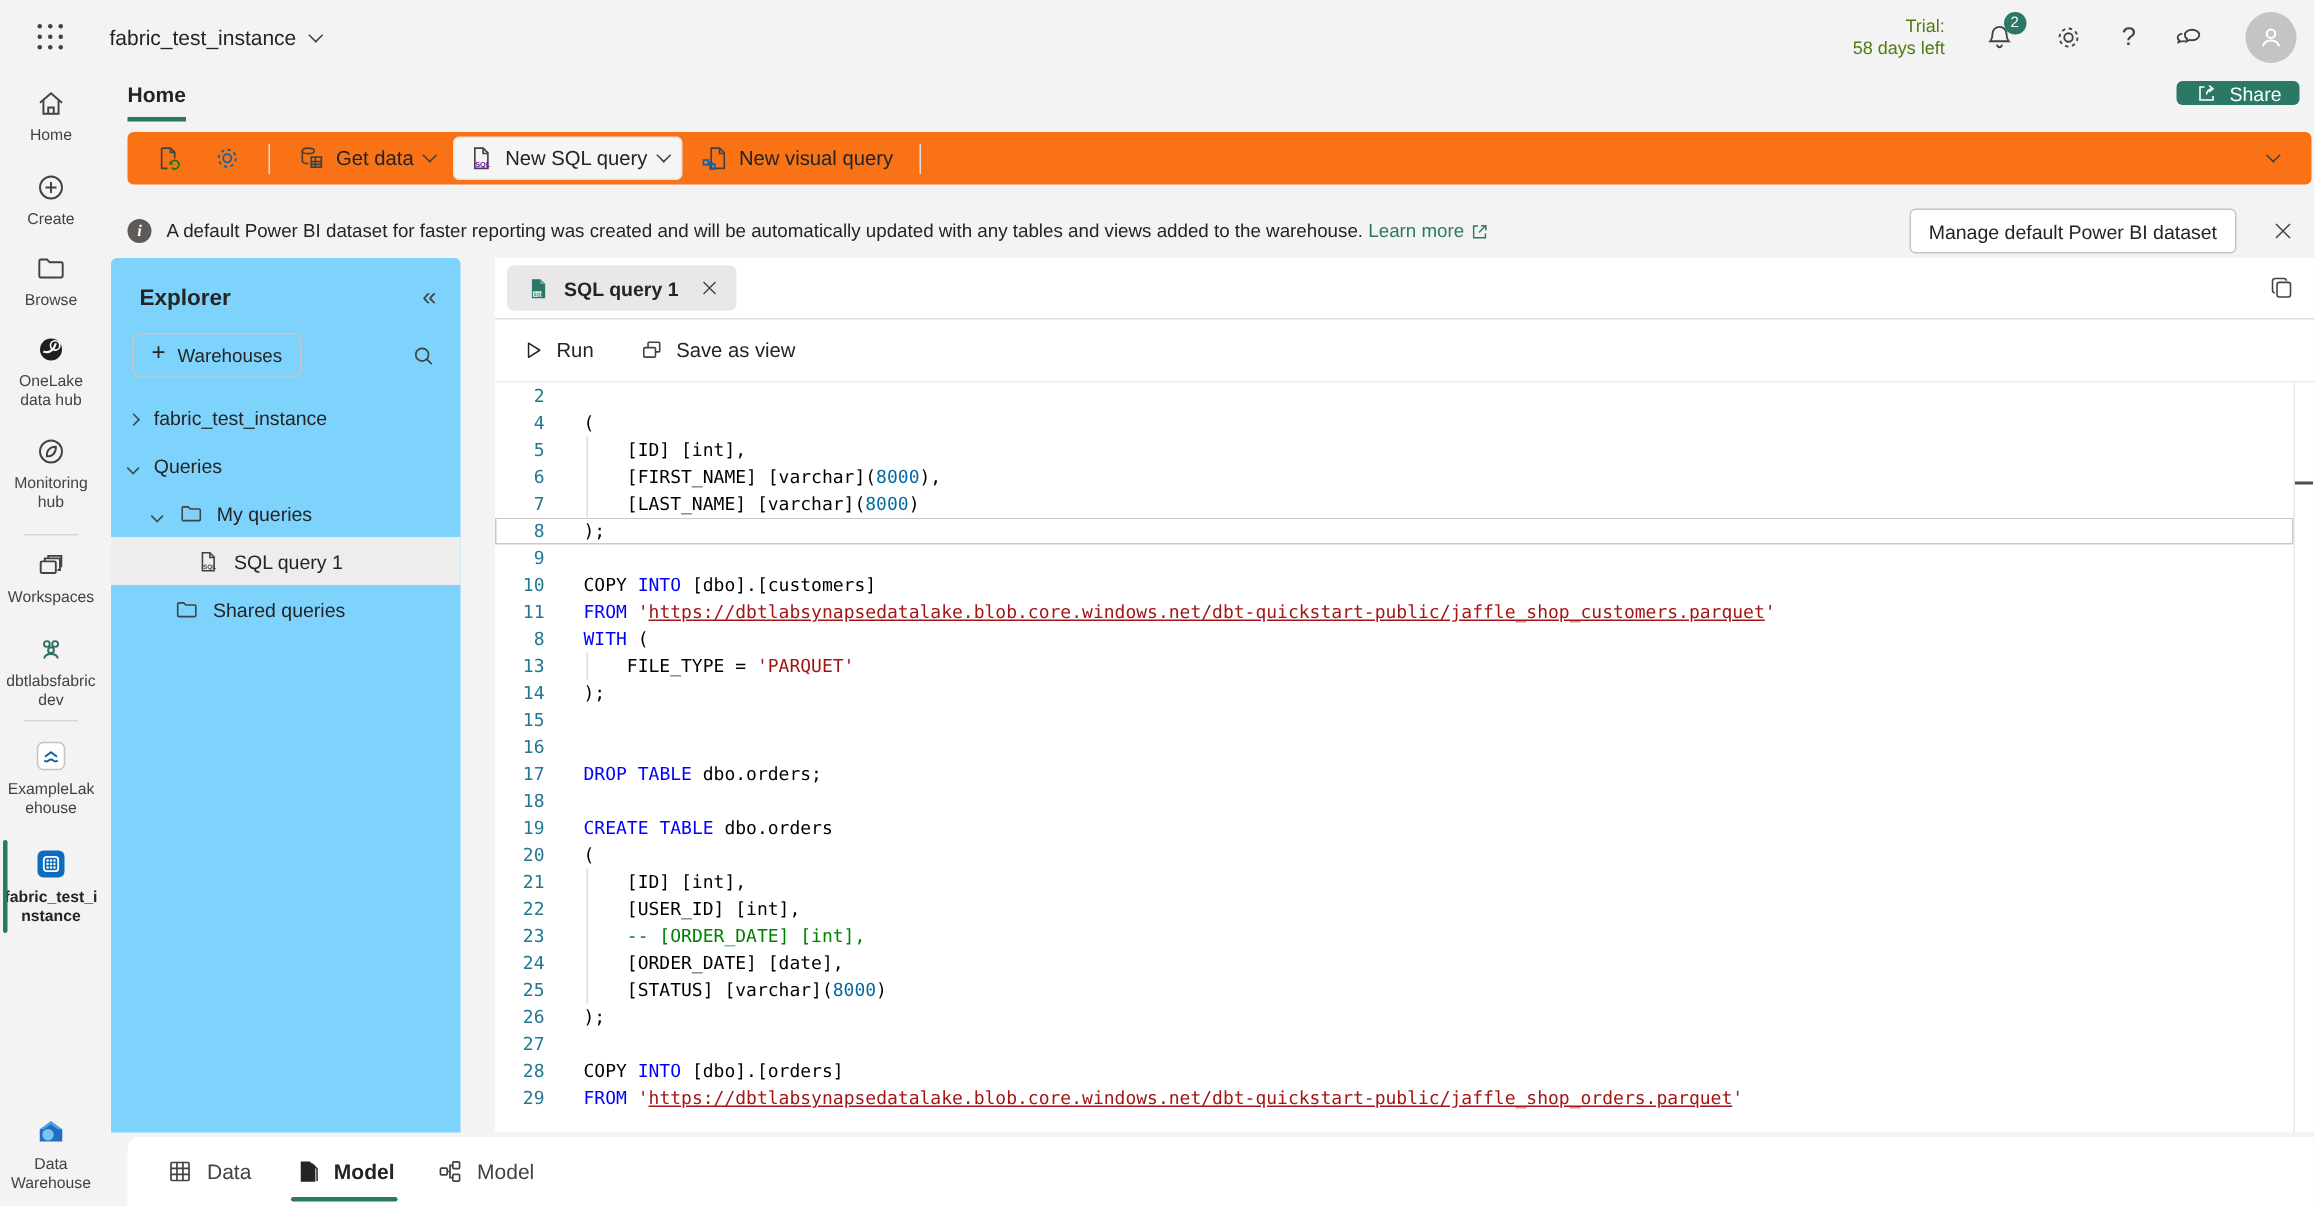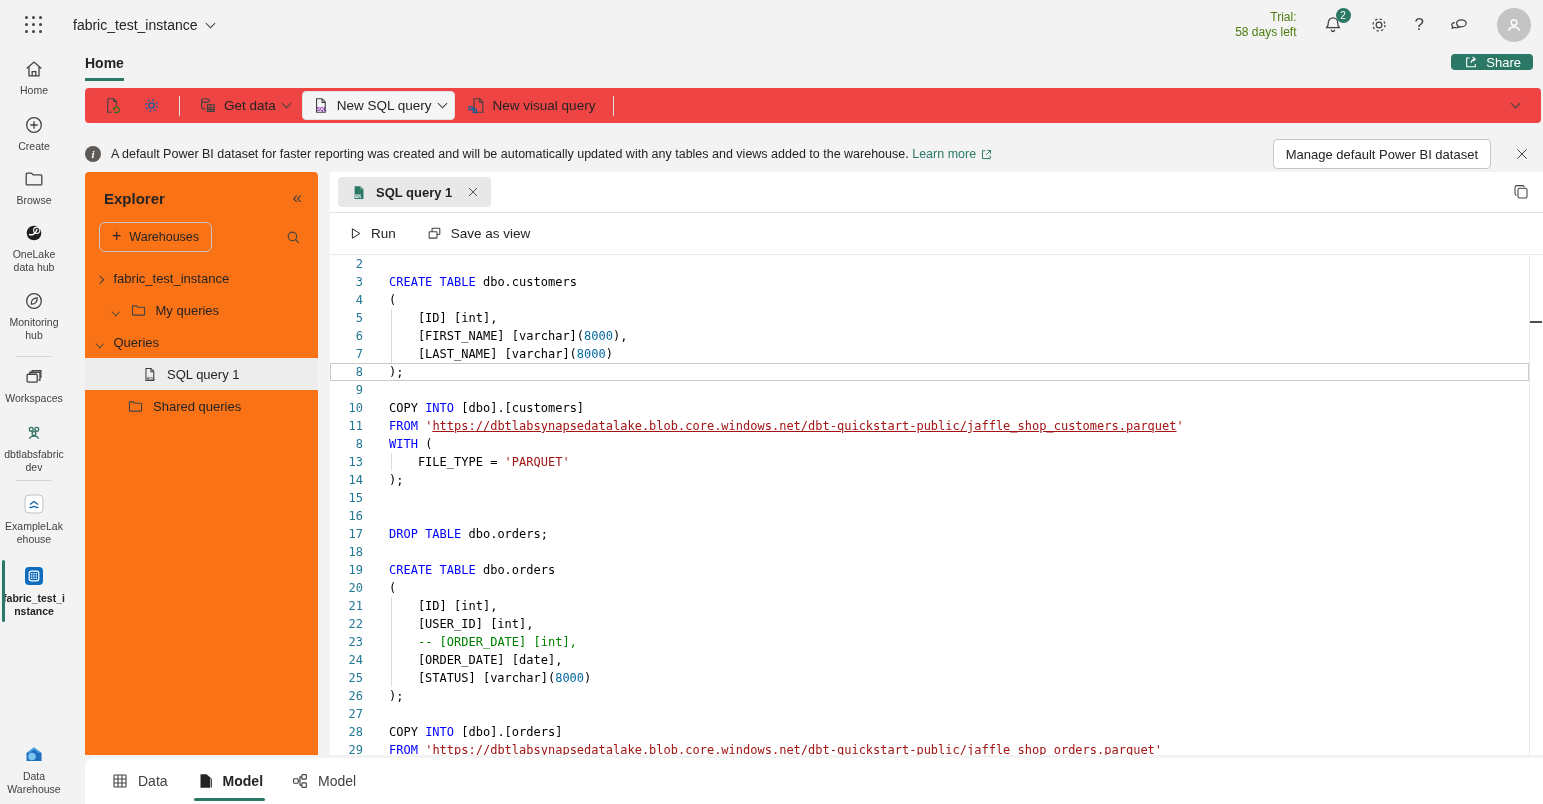--- a/index.html
+++ b/index.html
@@ -20,21 +20,21 @@
   .badge { position:absolute; top:-7px; right:-8px; min-width:15px; height:15px; border-radius:8px; background:#2a7865; color:#fff; font-size:10px; display:flex; align-items:center; justify-content:center; padding:0 3px; }
   .qmark { font-size:17px; color:#424242; }
   .avatar { width:34px; height:34px; border-radius:50%; background:#c4c4c4; display:flex; align-items:center; justify-content:center; }
 
   
   .ribbon { position:absolute; left:0; top:50px; width:1543px; height:37px; }
   .home-tab { position:absolute; left:85px; top:5px; font-size:14px; font-weight:bold; padding-bottom:7px; border-bottom:3px solid #2a7865; cursor:pointer; }
   .share-btn { position:absolute; right:10px; top:4px; height:16px; background:#2a7865; color:#fff; border-radius:4px; display:flex; align-items:flex-end; gap:7px; padding:0 12px; font-size:13px; cursor:pointer; }
 
   
-  .toolbar { position:absolute; left:85px; top:88px; right:2px; height:35px; background:#ef4444; border-radius:4px; display:flex; align-items:center; padding:0 10px; gap:4px; }
+  .toolbar { position:absolute; left:85px; top:88px; right:2px; height:35px; background:#f97316; border-radius:4px; display:flex; align-items:center; padding:0 10px; gap:4px; }
   .tool-item { display:flex; align-items:center; gap:7px; font-size:13.5px; padding:4px 8px; border-radius:4px; cursor:pointer; white-space:nowrap; }
   .tool-item.pill { background:#f5f5f5; border:1px solid #e1e1e1; }
   .vdiv { width:1px; height:20px; background:#e0e0e0; margin:0 6px; }
   .toolbar .endchev { margin-left:auto; margin-right:12px; }
 
   
   .banner { position:absolute; left:85px; top:137px; right:8px; height:34px; display:flex; align-items:center; gap:10px; }
   .info-ic { width:16px; height:16px; border-radius:50%; background:#5d5a58; color:#fff; font-size:11px; font-family:"Liberation Serif",serif; font-style:italic; font-weight:bold; display:flex; align-items:center; justify-content:center; flex:0 0 auto; }
   .banner-text { font-size:12.5px; color:#242424; }
   .learn-more { color:#2a7865; font-size:12.5px; display:inline-flex; align-items:center; gap:4px; cursor:pointer; }
@@ -44,21 +44,21 @@
 
   
   .rail { position:absolute; left:0; top:50px; width:68px; bottom:0; background:#f3f3f3; }
   .rail-item { position:absolute; left:0; width:68px; display:flex; flex-direction:column; align-items:center; gap:4px; cursor:pointer; }
   .rail-item .lbl { font-size:10.5px; line-height:13px; color:#424242; text-align:center; max-width:62px; overflow-wrap:anywhere; }
   .rail-item.sel .lbl { font-weight:bold; color:#242424; }
   .rail-item.sel::before { content:''; position:absolute; left:2px; top:-4px; bottom:-4px; width:3px; border-radius:2px; background:#2a7865; }
   .rail-div { position:absolute; left:16px; width:36px; height:1px; background:#d6d6d6; }
 
   
-  .explorer { position:absolute; left:85px; top:172px; width:233px; height:583px; background:#f97316; border-radius:4px 4px 0 0; }
+  .explorer { position:absolute; left:74px; top:172px; width:233px; height:583px; background:#7dd3fc; border-radius:4px 4px 0 0; }
   .exp-head { display:flex; align-items:center; justify-content:space-between; padding:16px 16px 10px 19px; }
   .exp-title { font-size:15px; font-weight:bold; }
   .collapse { font-size:17px; color:#424242; cursor:pointer; }
   .exp-actions { display:flex; align-items:center; justify-content:space-between; padding:4px 16px 10px 14px; }
   .wh-btn { display:flex; align-items:center; gap:8px; border:1px solid #c6c6c6; border-radius:6px; height:30px; padding:0 12px; font-size:12.5px; cursor:pointer; }
   .wh-btn .plus { font-size:16px; font-weight:400; color:#242424; margin-top:-2px; }
   .tree { font-size:13px; }
   .trow { height:32px; display:flex; align-items:center; cursor:pointer; }
   .trow .cr { margin-right:11px; }
   .trow.sel { background:#ededed; }
@@ -376,32 +376,32 @@
           <circle cx="10.5" cy="10.5" r="6"></circle>
           <path d="M15 15l4.5 4.5"></path>
         </svg>
       </span>
   </div>
   <div class="tree">
     <div class="trow" style="padding-left:12px">
       <span class="cr"><span class="cr8 right"></span></span>
       <span>fabric_test_instance</span>
     </div>
+    <div class="trow" style="padding-left:12px">
+      <span class="cr"><span class="cr8 down"></span></span>
+      <span>Queries</span>
+    </div>
     <div class="trow" style="padding-left:28px">
       <span class="cr"><span class="cr8 down"></span></span>
       <span style="margin-right:9px">
           <svg width="17" height="17" viewBox="0 0 24 24" fill="none" stroke="#424242" stroke-width="1.5">
             <path d="M3.5 6.5a1 1 0 0 1 1-1h4.6l2 2h8.4a1 1 0 0 1 1 1v9a1 1 0 0 1-1 1h-15a1 1 0 0 1-1-1z"></path>
           </svg>
         </span>
       <span>My queries</span>
-    </div>
-    <div class="trow" style="padding-left:12px">
-      <span class="cr"><span class="cr8 down"></span></span>
-      <span>Queries</span>
     </div>
     <div class="trow sel" style="padding-left:56px">
       <span style="margin-right:9px">
           <svg width="17" height="17" viewBox="0 0 24 24" fill="none" stroke="#424242" stroke-width="1.5">
             <path d="M7 3.5h7l4 4v13H7z"></path>
             <path d="M14 3.5V8h4"></path>
             <text x="7.6" y="19.2" font-size="6" font-weight="bold" fill="#424242" stroke="none" font-family="Liberation Sans,sans-serif">SQL</text>
           </svg>
         </span>
       <span>SQL query 1</span>
@@ -457,21 +457,20 @@
             <rect x="8.5" y="4.5" width="11" height="9" rx="1"></rect>
             <rect x="4.5" y="9.5" width="11" height="9" rx="1" fill="#ffffff"></rect>
           </svg>
         </span>
       <span>Save as view</span>
     </div>
   </div>
   <div class="editor">
     <div>
         <div class="cl"><span class="ln">2</span><span class="code"></span></div>
-        <div class="cl"><span class="ln">3</span><span class="code"><span class="t-k">CREATE</span><span class="t-p"> </span><span class="t-k">TABLE</span><span class="t-p"> dbo.customers</span></span></div>
         <div class="cl"><span class="ln">4</span><span class="code"><span class="t-p">(</span></span></div>
         <div class="cl g"><span class="ln">5</span><span class="code"><span class="t-p">    [ID] [int],</span></span></div>
         <div class="cl g"><span class="ln">6</span><span class="code"><span class="t-p">    [FIRST_NAME] [varchar](</span><span class="t-n">8000</span><span class="t-p">),</span></span></div>
         <div class="cl g"><span class="ln">7</span><span class="code"><span class="t-p">    [LAST_NAME] [varchar](</span><span class="t-n">8000</span><span class="t-p">)</span></span></div>
         <div class="cl cur"><span class="ln">8</span><span class="code"><span class="t-p">);</span></span></div>
         <div class="cl"><span class="ln">9</span><span class="code"></span></div>
         <div class="cl"><span class="ln">10</span><span class="code"><span class="t-p">COPY </span><span class="t-k">INTO</span><span class="t-p"> [dbo].[customers]</span></span></div>
         <div class="cl"><span class="ln">11</span><span class="code"><span class="t-k">FROM</span><span class="t-p"> </span><span class="t-s">'</span><span class="t-u">https://dbtlabsynapsedatalake.blob.core.windows.net/dbt-quickstart-public/jaffle_shop_customers.parquet</span><span class="t-s">'</span></span></div>
         <div class="cl"><span class="ln">8</span><span class="code"><span class="t-k">WITH</span><span class="t-p"> (</span></span></div>
         <div class="cl g"><span class="ln">13</span><span class="code"><span class="t-p">    FILE_TYPE = </span><span class="t-s">'PARQUET'</span></span></div>

